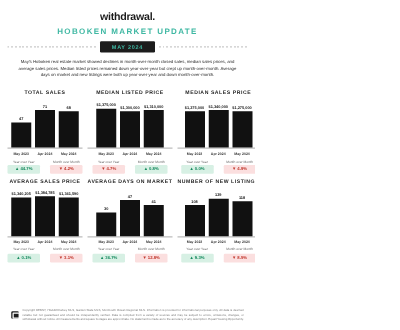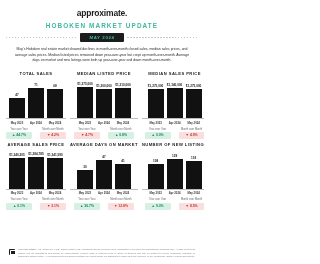--- a/index.html
+++ b/index.html
@@ -114,21 +114,21 @@
   .footer-text {
     font-size:2.35px; line-height:1.55; color:#7d7d7d; text-align:justify;
   }
 </style>
 </head>
 <body>
 
 <div class="page">
 
   <div class="header">
-    <div class="brand">approximate.</div>
+    <div class="brand">withdrawal.</div>
     <div class="subtitle">HOBOKEN MARKET UPDATE</div>
     <div class="badge-row">
       <div class="badge-rule"></div>
       <div class="date-badge">MAY 2024</div>
       <div class="badge-rule"></div>
     </div>
     <div class="intro">May's Hoboken real estate market showed declines in month-over-month closed sales, median sales prices, and average sales prices. Median listed prices remained down year-over-year but crept up month-over-month. Average days on market and new listings were both up year-over-year and down month-over-month.</div>
   </div>
 
   <div class="grid">

